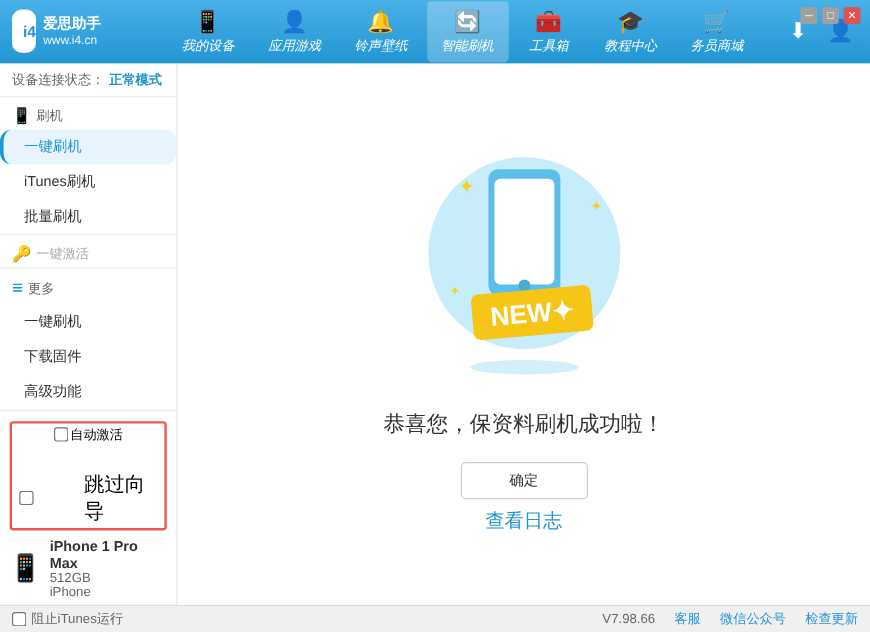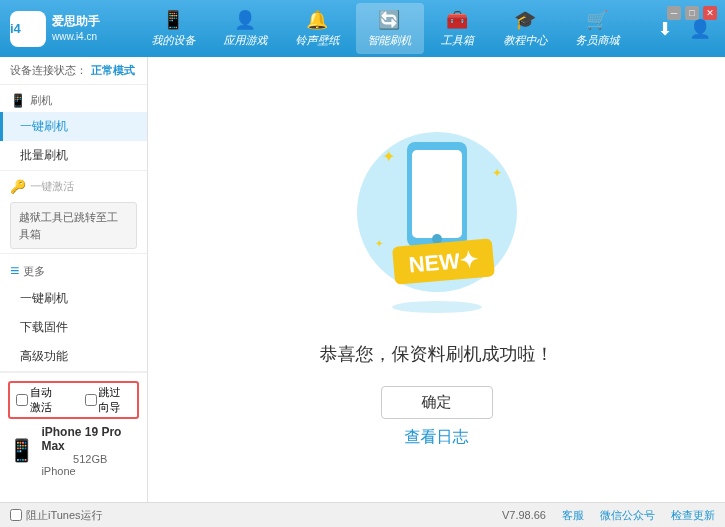--- a/index.html
+++ b/index.html
@@ -1,21 +1,21 @@
 <!DOCTYPE html>
 <html><head>
   <meta charset="utf-8">
   <style>
     * { margin: 0; padding: 0; box-sizing: border-box; }
     body { width: 725px; height: 527px; font-family: 'Microsoft YaHei', Arial, sans-serif; font-size: 12px; background: #f0f0f0; overflow: hidden; }
 
     
     .header { background: linear-gradient(180deg, #4ab0e8 0%, #2196d3 100%); height: 60px; display: flex; align-items: center; padding: 0 10px; }
     .logo-area { display: flex; align-items: center; width: 110px; }
-    .logo-icon { width: 36px; height: 36px; background: #fff; border-radius: 8px; display: flex; align-items: center; justify-content: flex-start; margin-right: 6px; }
+    .logo-icon { width: 20px; height: 36px; background: #fff; border-radius: 8px; display: flex; align-items: center; justify-content: flex-end; margin-right: 6px; }
     .logo-icon span { color: #2196d3; font-weight: bold; font-size: 14px; }
     .logo-text { color: #fff; font-size: 11px; line-height: 1.4; }
     .nav-tabs { display: flex; align-items: center; flex: 1; justify-content: center; gap: 4px; }
     .nav-tab { display: flex; flex-direction: column; align-items: center; padding: 6px 12px; color: #fff; cursor: pointer; border-radius: 4px; min-width: 60px; }
     .nav-tab.active { background: rgba(255,255,255,0.25); }
     .nav-tab-icon { font-size: 18px; margin-bottom: 2px; }
     .nav-tab-label { font-size: 11px; white-space: nowrap; font-style: italic; }
     .header-actions { display: flex; gap: 8px; align-items: center; }
     .header-btn { color: #fff; font-size: 18px; cursor: pointer; width: 28px; height: 28px; display: flex; align-items: center; justify-content: center; }
     .window-controls { display: flex; gap: 4px; position: absolute; top: 6px; right: 8px; }
@@ -27,33 +27,33 @@
     
     .main { display: flex; height: 467px; }
 
     
     .sidebar { width: 148px; background: #fff; border-right: 1px solid #e0e0e0; overflow-y: auto; flex-shrink: 0; }
     .status-bar { padding: 6px 10px; font-size: 11px; color: #666; border-bottom: 1px solid #eee; display: flex; align-items: center; gap: 4px; }
     .status-bar .mode { color: #2196d3; font-weight: bold; }
     .sidebar-section { border-bottom: 1px solid #f0f0f0; }
     .sidebar-section-header { display: flex; align-items: center; padding: 8px 10px 4px; color: #666; font-size: 11px; }
     .sidebar-section-header .icon { margin-right: 4px; color: #2196d3; font-size: 13px; }
-    .sidebar-item { padding: 6px 24px 6px 20px; cursor: pointer; color: #333; font-size: 12px; white-space: nowrap; }
+    .sidebar-item { padding: 6px 24px 6px 20px; cursor: pointer; color: #333; font-size: 12px; white-space: nowrap; border-radius: 10px; }
     .sidebar-item.active { background: #e8f4fd; color: #2196d3; border-left: 3px solid #2196d3; padding-left: 17px; }
     .sidebar-notice { margin: 4px 10px; background: #f5f5f5; border: 1px solid #e0e0e0; border-radius: 3px; padding: 6px 8px; font-size: 11px; color: #666; line-height: 1.5; }
 
     
     .content { flex: 1; display: flex; flex-direction: column; align-items: center; justify-content: center; background: #fff; position: relative; }
 
     
     .result-text { font-size: 18px; color: #333; margin-bottom: 20px; }
-    .confirm-btn { background: #fff; border: 1px solid #ccc; border-radius: 4px; padding: 6px 40px; font-size: 15px; cursor: pointer; color: #333; margin-bottom: 8px; display: block; }
+    .confirm-btn { background: #fff; border: 1px solid #ccc; border-radius: 4px; padding: 6px 40px; font-size: 12px; cursor: pointer; color: #333; margin-bottom: 8px; display: block; }
     .log-link { color: #2196d3; font-size: 16px; cursor: pointer; text-decoration: none; }
     .device-name { font-weight: bold; font-size: 12px; color: #333; }
-    .device-storage { font-size: 11px; color: #666; text-align: center; }
+    .device-storage { font-size: 11px; color: #666; }
     .device-type { font-size: 11px; color: #666; }
     .device-row { display: flex; align-items: center; gap: 6px; }
 
     
     .footer { background: #f0f0f0; border-top: 1px solid #ddd; height: 26px; display: flex; align-items: center; padding: 0 10px; font-size: 11px; color: #666; }
     .footer-left { display: flex; align-items: center; gap: 4px; flex: 0 0 auto; }
     .footer-left input { width: 12px; height: 12px; }
     .footer-spacer { flex: 1; }
     .footer-right { display: flex; gap: 16px; align-items: center; color: #666; font-size: 11px; }
 
@@ -129,68 +129,68 @@
 
       <div class="sidebar-section">
         <div class="sidebar-section-header">
           <span class="icon">📱</span>
           <span>刷机</span>
         </div>
         <div class="sidebar-item active">
           <span>一键刷机</span>
         </div>
         <div class="sidebar-item">
+          <span>iTunes刷机</span>
+        </div>
+        <div class="sidebar-item">
           <span>批量刷机</span>
         </div>
       </div>
 
       <div class="sidebar-section">
         <div class="sidebar-section-header" style="color:#aaa;">
           <span class="icon" style="color:#aaa;">🔑</span>
           <span>一键激活</span>
         </div>
-        <div class="sidebar-notice">
-          <span>越狱工具已跳转至工具箱</span>
-        </div>
       </div>
 
       <div class="sidebar-section">
         <div class="sidebar-section-header">
           <span class="icon" style="font-size:16px;">≡</span>
           <span>更多</span>
         </div>
         <div class="sidebar-item">
           <span>一键刷机</span>
         </div>
         <div class="sidebar-item">
           <span>下载固件</span>
         </div>
         <div class="sidebar-item">
           <span>高级功能</span>
         </div>
       </div>
 
       <div style="padding: 8px 8px 4px; border-top: 1px solid #eee; margin-top: auto;">
         
-        <div style="border: 2px solid #e55; border-radius:3px; display:inline-flex; align-items:center; gap:22px; padding:2px 6px; margin-bottom:6px;">
+        <div style="border: 2px solid #e55; border-radius:3px; display:inline-flex; align-items:center; gap:22px; padding:2px 6px; margin-bottom:6px;flex-direction:column;">
           <div style="display:flex;align-items:center;gap:2px;">
             <input type="checkbox" style="width: 12px; height: 12px;">
             <label style="font-size:11px;cursor:pointer;">自动激活</label>
           </div>
           <div style="display:flex;align-items:center;gap:2px;">
             <input type="checkbox" style="width: 12px; height: 12px;">
-            <label style="font-size:11px;cursor:pointer;">跳过向导</label>
+            <label style="font-size:17px;cursor:pointer;margin-left:40px;">跳过向导</label>
           </div>
         </div>
 
         
         <div class="device-row">
           <span style="color:#2196d3;font-size:22px;">📱</span>
           <div>
-            <div class="device-name">iPhone 19 Pro Max</div>
+            <div class="device-name">iPhone 1 Pro Max</div>
             <div class="device-storage">512GB</div>
             <div class="device-type">iPhone</div>
           </div>
         </div>
       </div>
     </div>
 
     <div class="content">
 
       <div class="phone-svg-container">

